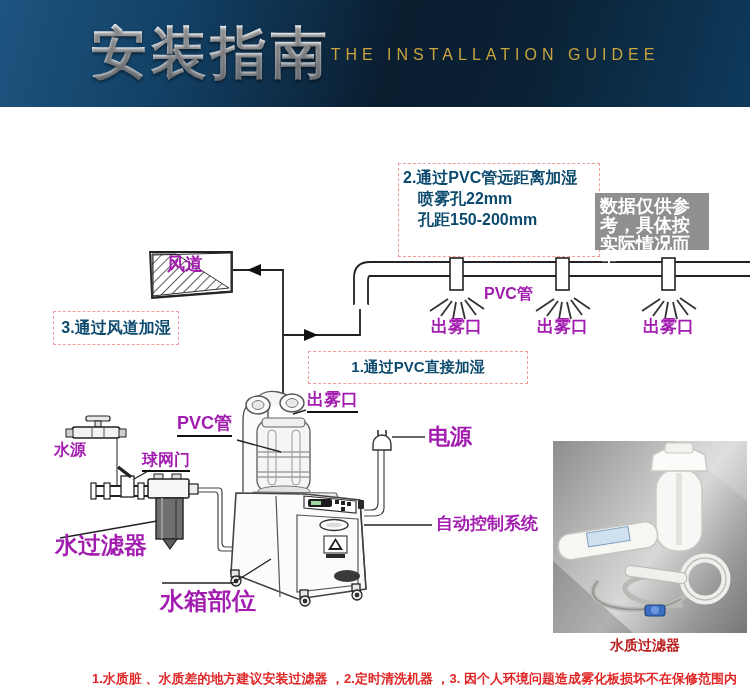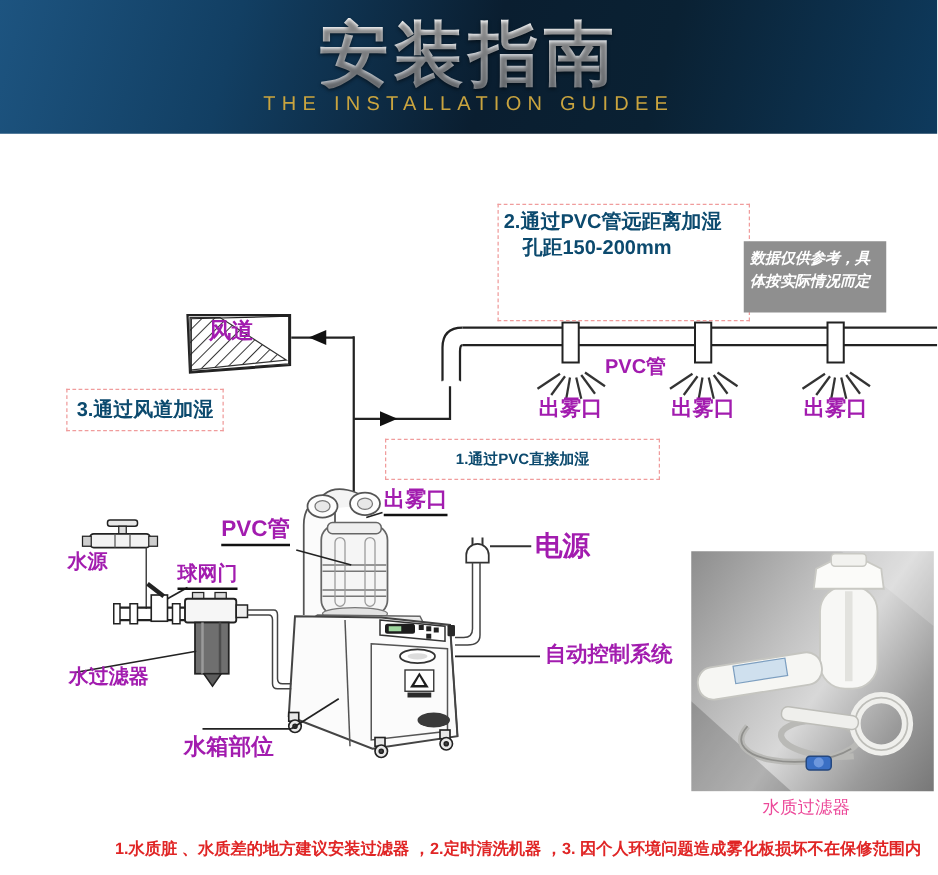--- a/index.html
+++ b/index.html
@@ -1,43 +1,43 @@
 <!DOCTYPE html>
 <html><head>
 <meta charset="utf-8">
 <style>
   html,body{margin:0;padding:0;background:#ffffff;}
   #stage{position:relative;width:750px;height:700px;background:#ffffff;overflow:hidden;
          font-family:"Liberation Sans","DejaVu Sans",sans-serif;}
   
   #hdr{position:absolute;left:0;top:0;width:750px;height:107px;
        background:linear-gradient(105deg,#1d5480 0%,#123f63 25%,#0a1e30 52%,#0a2133 70%,#0e3a5d 100%);
-       display:flex;flex-direction:column;align-items:center;justify-content:center;}
+       display:flex;flex-direction:row;align-items:center;justify-content:center;}
   #hdr .t{font-size:56px;font-weight:bold;letter-spacing:4px;color:#f5f5f5;
           background:linear-gradient(#ffffff,#d9dde2 55%,#aeb4bb);
           -webkit-background-clip:text;background-clip:text;-webkit-text-fill-color:transparent;
           text-shadow:0 2px 3px rgba(0,0,0,.45);line-height:1.05;}
   #hdr .s{font-size:16px;letter-spacing:5px;color:#c9a43f;margin-top:2px;font-weight:normal;}
   
   .lbl{position:absolute;font-weight:bold;color:#a21caf;font-size:16px;white-space:nowrap;line-height:1.1;}
   .und{border-bottom:2px solid #111;padding-bottom:1px;}
   
   .rbox{position:absolute;border:1px dashed #f09c9c;color:#0c4a6e;font-weight:bold;
         background:rgba(255,255,255,.6);}
   #note2{left:398px;top:163px;width:192px;height:86px;font-size:16px;line-height:21px;padding:3px 4px;}
   #note2 .ind{padding-left:15px;}
   #note3{left:53px;top:311px;width:124px;height:32px;font-size:16px;display:flex;align-items:center;justify-content:center;}
-  #note1{left:308px;top:351px;width:218px;height:31px;font-size:12px;display:flex;align-items:center;justify-content:center;}
+  #note1{left:308px;top:351px;width:218px;height:31px;font-size:15px;display:flex;align-items:center;justify-content:center;}
   
   #disc{position:absolute;left:595px;top:193px;width:104px;height:49px;background:#8f8f8f;
-        color:#ffffff;font-weight:bold;font-size:12px;line-height:19px;padding:4px 5px;font-style:italic;}
+        color:#ffffff;font-weight:bold;font-size:18px;line-height:19px;padding:4px 5px;}
   
   #photo{position:absolute;left:553px;top:441px;width:194px;height:192px;
          background:linear-gradient(125deg,#8d8d8d 0%,#c2c2c2 38%,#d8d8d8 55%,#9a9a9a 80%,#777777 100%);}
-  #photo-cap{position:absolute;left:610px;top:637px;font-size:14px;color:#ec4899;font-weight:normal;}
+  #photo-cap{position:absolute;left:610px;top:637px;font-size:14px;color:#b91c1c;font-weight:bold;}
   
   .fnote{position:absolute;color:#e02525;font-weight:bold;font-size:13px;white-space:nowrap;}
   #fn1{left:66px;top:654px;}
   #fn2{left:92px;top:670px;}
   svg{position:absolute;left:0;top:0;}
   .ln{stroke:#333;stroke-width:1.6;fill:none;}
   .pipe{stroke:#222;stroke-width:1.8;fill:none;}
   .thin{stroke:#444;stroke-width:1.2;fill:none;}
 </style>
 </head>
@@ -228,37 +228,38 @@
       <line x1="233" y1="583" x2="271" y2="559"></line>
       <line x1="60" y1="538" x2="157" y2="521"></line>
       <line x1="150" y1="470" x2="134" y2="479"></line>
       <line x1="237" y1="440" x2="281" y2="452"></line>
       <line x1="306" y1="410" x2="293" y2="414"></line>
     </g>
   </svg>
 
   <div id="note2" class="rbox">
     <div>2.通过PVC管远距离加湿</div>
+    <div class="ind">喷雾孔22mm</div>
     <div class="ind">孔距150-200mm</div>
   </div>
   <div id="disc">数据仅供参考，具体按实际情况而定</div>
   <div id="note3" class="rbox">3.通过风道加湿</div>
   <div id="note1" class="rbox">1.通过PVC直接加湿</div>
 
   <div class="lbl" style="left:167px;top:255px;font-size:18px;">风道</div>
   <div class="lbl" style="left:484px;top:285px;">PVC管</div>
   <div class="lbl" style="left:431px;top:318px;font-size:17px;">出雾口</div>
   <div class="lbl" style="left:537px;top:318px;font-size:17px;">出雾口</div>
   <div class="lbl" style="left:643px;top:318px;font-size:17px;">出雾口</div>
   <div class="lbl und" style="left:307px;top:391px;font-size:17px;">出雾口</div>
   <div class="lbl und" style="left:177px;top:414px;font-size:18px;">PVC管</div>
   <div class="lbl" style="left:54px;top:441px;">水源</div>
   <div class="lbl und" style="left:142px;top:451px;">球网门</div>
-  <div class="lbl" style="left:55px;top:533px;font-size:16px;">水过滤器</div>
-  <div class="lbl" style="left:147px;top:588px;font-size:18px;">水箱部位</div>
+  <div class="lbl" style="left:55px;top:533px;font-size:23px;">水过滤器</div>
+  <div class="lbl" style="left:160px;top:588px;font-size:24px;">水箱部位</div>
   <div class="lbl" style="left:428px;top:425px;font-size:22px;">电源</div>
   <div class="lbl" style="left:436px;top:515px;font-size:17px;">自动控制系统</div>
 
   <div id="photo">
     <svg width="194" height="192" viewBox="0 0 194 192">
       <polygon points="0,192 0,120 80,192" fill="rgba(0,0,0,0.18)"></polygon>
       <polygon points="194,0 194,60 120,0" fill="rgba(255,255,255,0.18)"></polygon>
 
       <rect x="103" y="28" width="46" height="82" rx="20" fill="#f7f7f5" stroke="#c9c9c4" stroke-width="1.5"></rect>
       <path d="M98,30 L100,14 L112,8 H140 L152,14 L154,30 Z" fill="#fbfbf9" stroke="#c9c9c4" stroke-width="1.5"></path>

